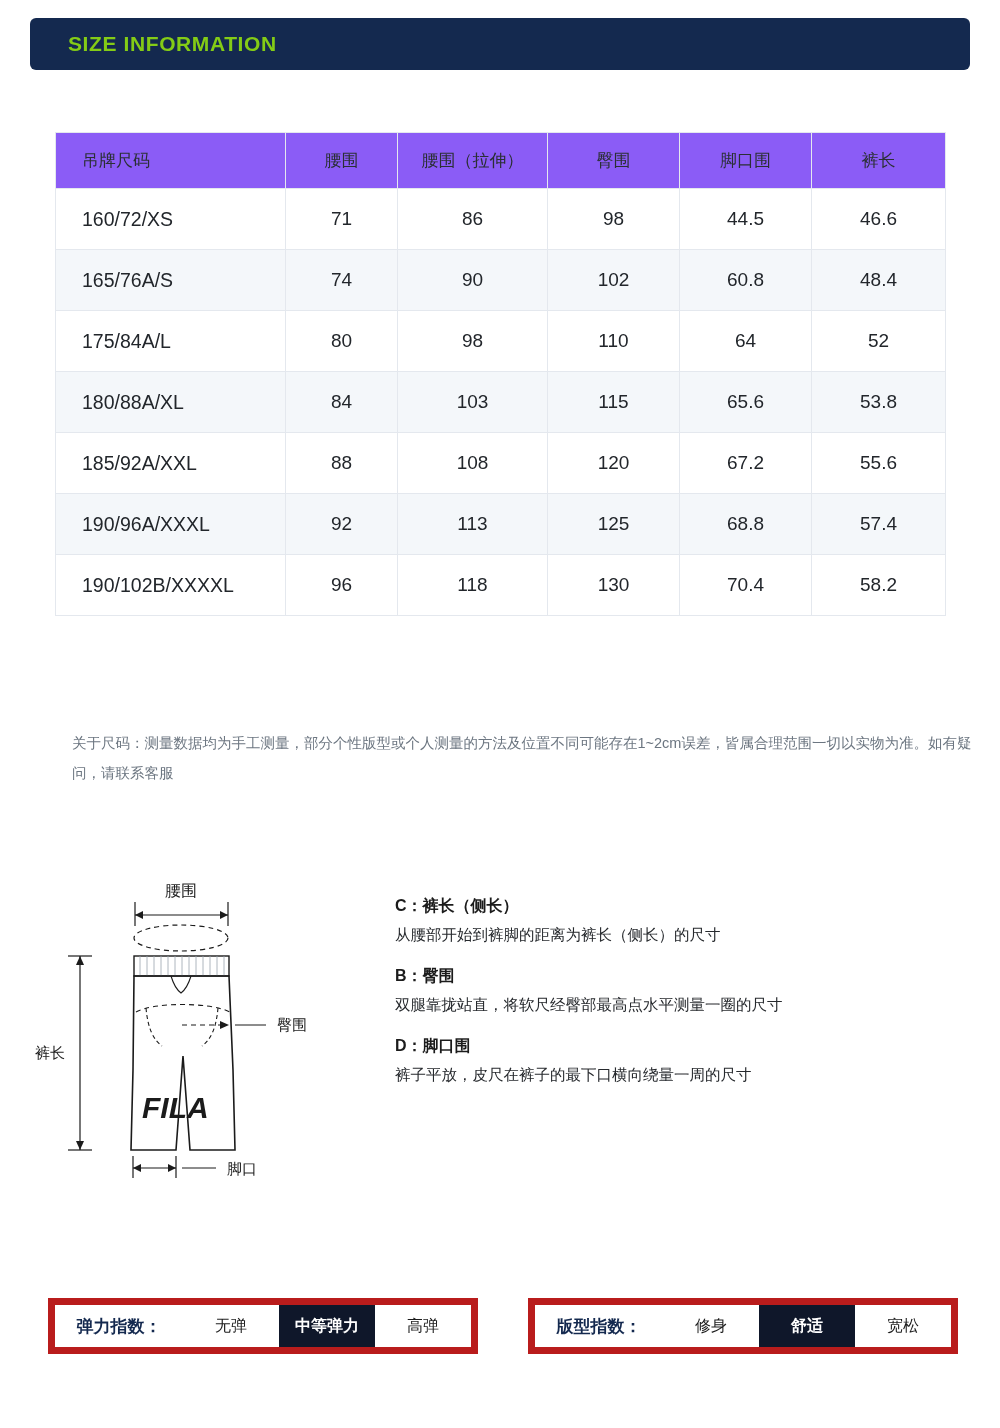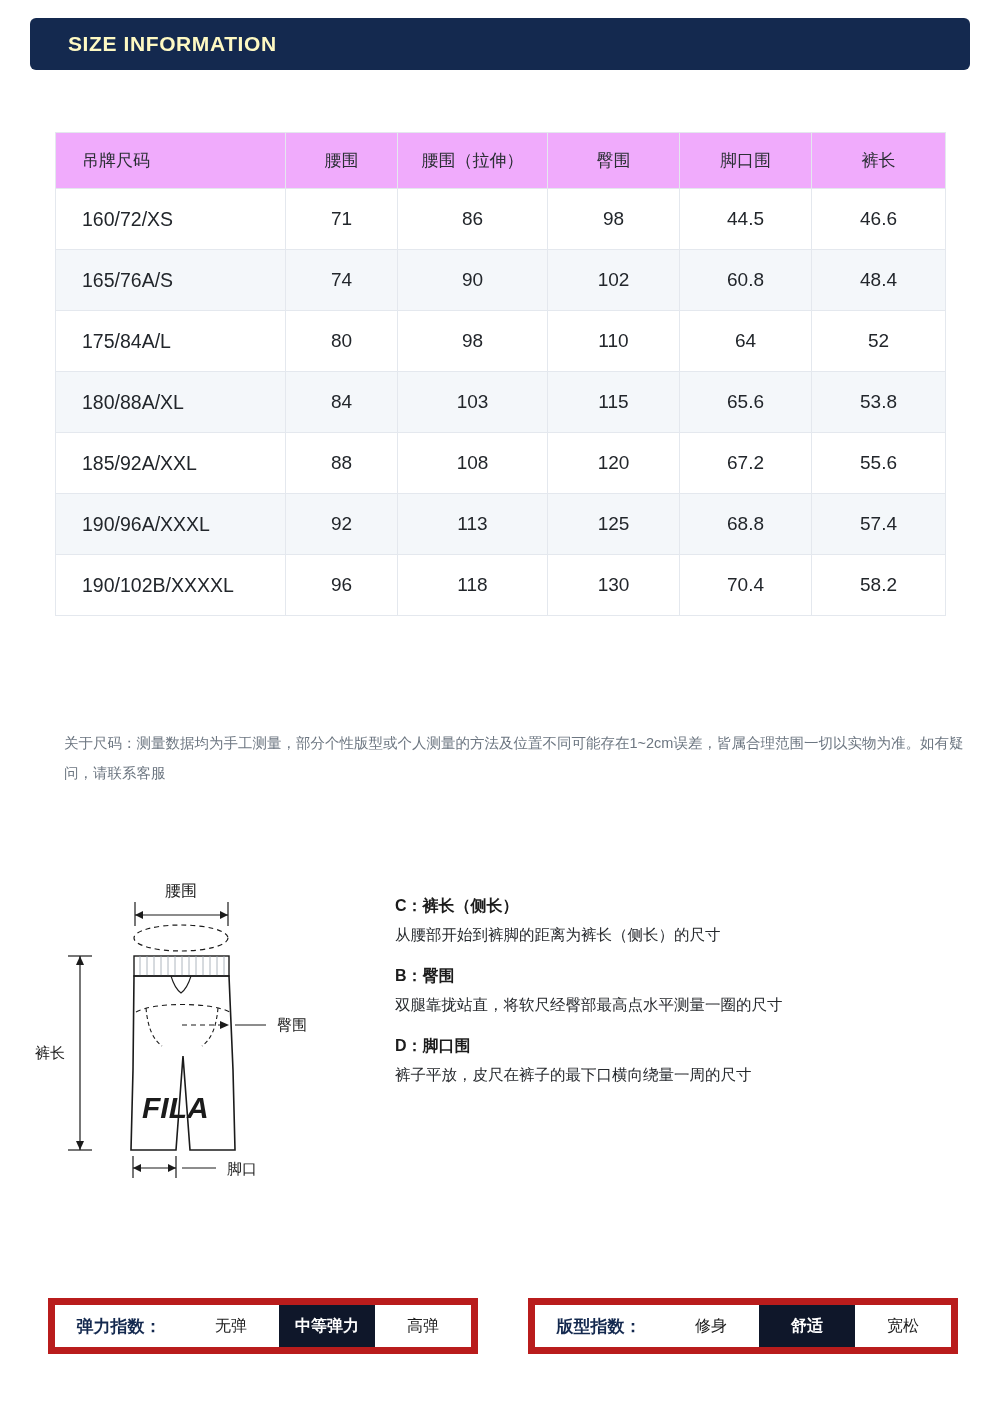--- a/index.html
+++ b/index.html
@@ -25,21 +25,21 @@
     left: 30px;
     top: 18px;
     width: 940px;
     height: 52px;
     background: #14294f;
     border-radius: 6px;
     display: flex;
     align-items: center;
   }
   .banner-title {
-    color: #fef9c3;
+    color: #84cc16;
     font-size: 21px;
     font-weight: bold;
     letter-spacing: 0.6px;
     padding-left: 38px;
   }
 
   
   .table-wrap {
     position: absolute;
     left: 55px;
@@ -57,21 +57,21 @@
     font-size: 19px;
     color: #22262b;
     height: 61px;
     padding: 0 4px;
   }
   table.size-table thead th {
     font-size: 17px;
     font-weight: normal;
     color: #2b2f35;
     height: 56px;
-    background: #f0abfc;
+    background: #8b5cf6;
   }
   table.size-table thead th.first-col {
     text-align: left;
     padding-left: 26px;
   }
   table.size-table tbody td.first-col {
     text-align: left;
     padding-left: 26px;
     font-size: 19.5px;
   }
@@ -84,21 +84,21 @@
   col.c0 { width: 230px; }
   col.c1 { width: 112px; }
   col.c2 { width: 150px; }
   col.c3 { width: 132px; }
   col.c4 { width: 132px; }
   col.c5 { width: 134px; }
 
   
   .note {
     position: absolute;
-    left: 64px;
+    left: 72px;
     top: 728px;
     width: 900px;
     font-size: 14.5px;
     line-height: 30px;
     color: #6c7681;
   }
 
   
   .diagram {
     position: absolute;

